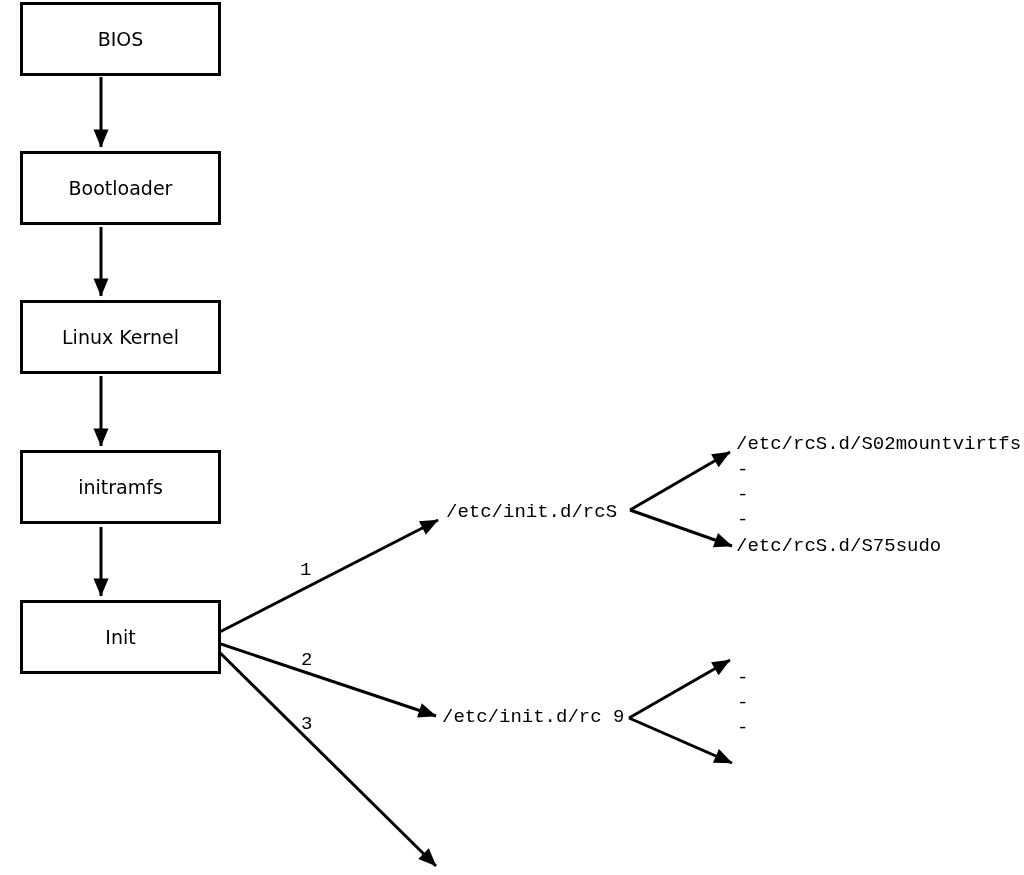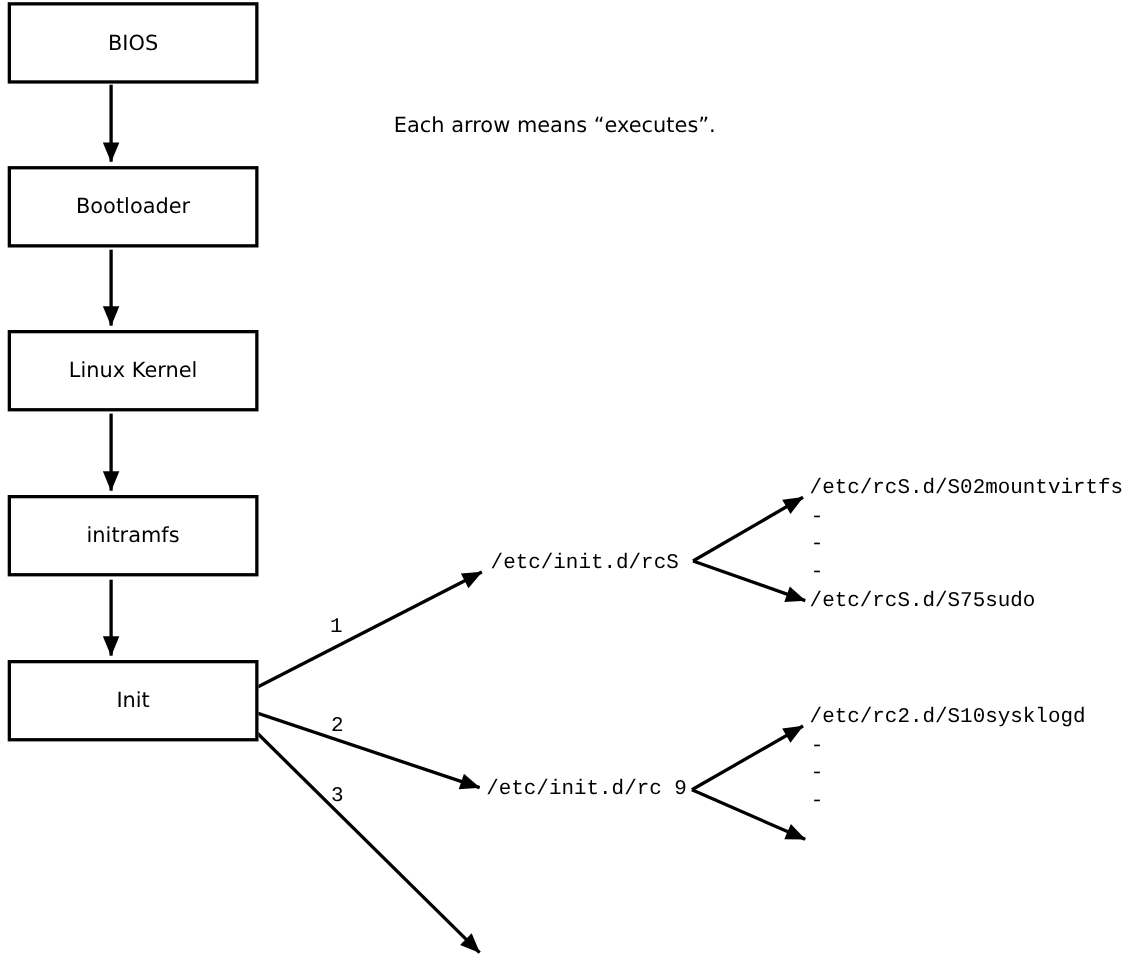--- a/index.html
+++ b/index.html
@@ -12,22 +12,22 @@
     color: #000000;
     overflow: hidden;
   }
   #arrows {
     position: absolute;
     left: 0; top: 0;
     pointer-events: none;
   }
   .box {
     position: absolute;
-    left: 7px;
-    width: 228px;
+    left: 20px;
+    width: 201px;
     height: 74px;
     box-sizing: border-box;
     border: 3px solid #000000;
     background: #ffffff;
     display: flex;
     align-items: center;
     justify-content: center;
     font-size: 19px;
   }
   .caption {
@@ -84,34 +84,32 @@
   <div class="box" style="top:300px">
       <span>Linux Kernel</span>
     </div>
   <div class="box" style="top:450px">
       <span>initramfs</span>
     </div>
   <div class="box" style="top:600px">
       <span>Init</span>
     </div>
 
-  <div class="caption">Each arrow means “executes”.</div>
 
   <div class="mono" style="left:300px; top:570px">1</div>
   <div class="mono" style="left:301px; top:660px">2</div>
   <div class="mono" style="left:301px; top:724px">3</div>
 
   <div class="mono" style="left:446px; top:512px">/etc/init.d/rcS</div>
   <div class="mono" style="left:442px; top:717px">/etc/init.d/rc 9</div>
   <div class="mono" style="left:448px; top:913px">getty</div>
 
   <div class="mono" style="left:736px; top:444px">/etc/rcS.d/S02mountvirtfs</div>
   <div class="mono" style="left:737px; top:470px">-</div>
   <div class="mono" style="left:737px; top:495px">-</div>
   <div class="mono" style="left:737px; top:520px">-</div>
   <div class="mono" style="left:736px; top:546px">/etc/rcS.d/S75sudo</div>
 
-  <div class="mono" style="left:736px; top:652px">/etc/rc2.d/S10sysklogd</div>
   <div class="mono" style="left:737px; top:678px">-</div>
   <div class="mono" style="left:737px; top:703px">-</div>
   <div class="mono" style="left:737px; top:728px">-</div>
 
 </div>
 
 </body></html>

